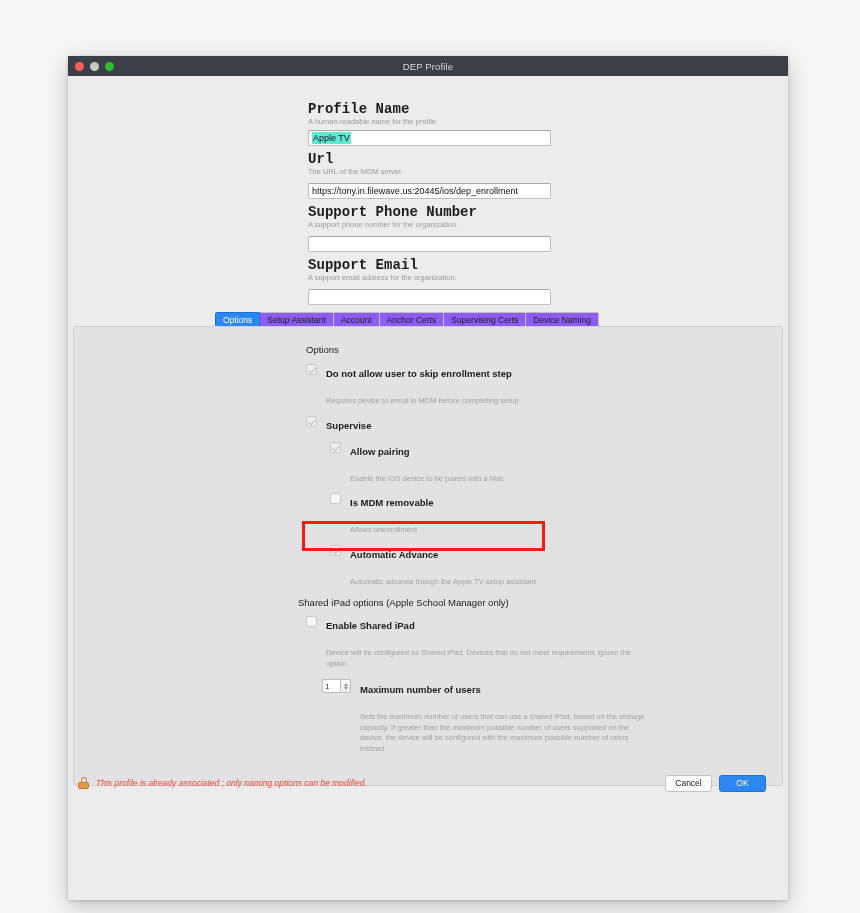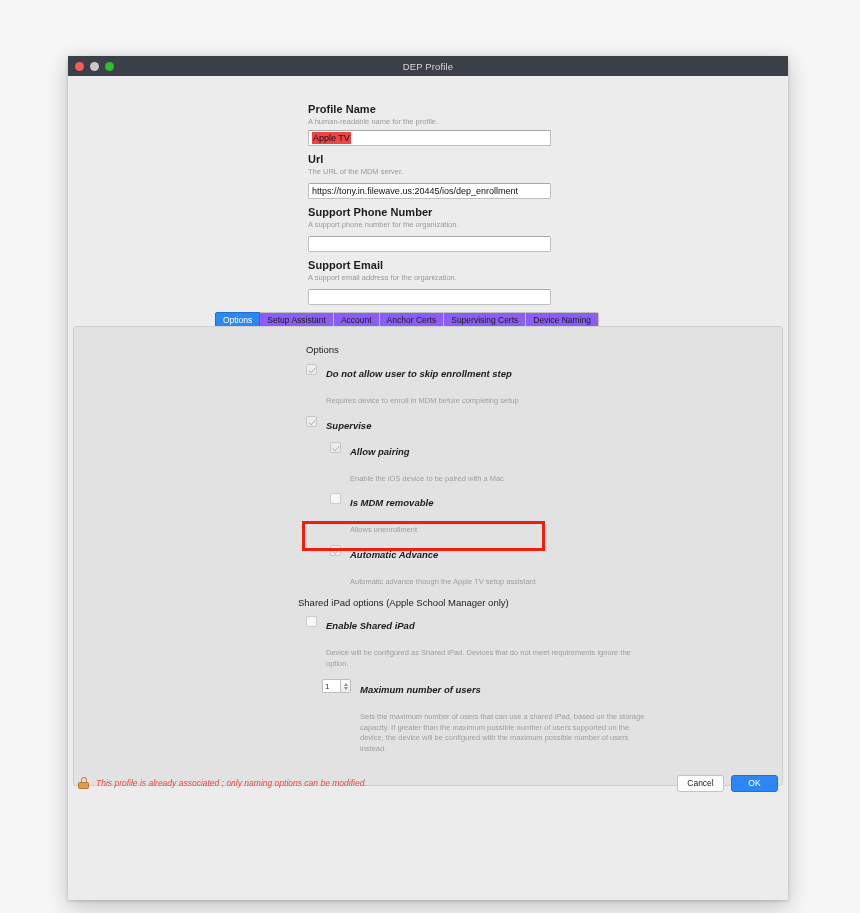--- a/index.html
+++ b/index.html
@@ -61,25 +61,26 @@
 
   
   .form {
     position: absolute;
     left: 240px;
     top: 27px;
     width: 243px;
   }
   .field { margin-bottom: 7px; }
   .field-label {
-    font-size: 11px;
+    font-size: 14px;
     color: #1c1c1c;
     font-weight: bold;
     letter-spacing: 0.05px;
     line-height: 13px;
+    font-family: Liberation Mono, monospace;
   }
   .field-hint {
     font-size: 7.5px;
     color: #9a9a9a;
     line-height: 11px;
     margin-bottom: 3px;
   }
   .field-input {
     width: 243px;
     height: 16px;
@@ -106,21 +107,21 @@
     box-sizing: border-box;
     overflow: hidden;
   }
   .sel-text {
     position: absolute;
     left: 3px;
     top: 1px;
     font-size: 9px;
     line-height: 12px;
     color: #111;
-    background: #ef4444;
+    background: #5eead4;
     padding: 0 1px;
   }
 
   
   .tabbar {
     position: absolute;
     left: 147px;
     top: 236px;
     display: flex;
     height: 15px;
@@ -204,21 +205,20 @@
     transform: rotate(42deg);
   }
   .cb.plain { background: #f7f7f7; border-color: #cacaca; }
 
   .row-texts { flex: 1; }
   .row-title {
     font-size: 9.5px;
     color: #1c1c1c;
     font-weight: bold;
     line-height: 12px;
-    font-style: italic;
   }
   .row-desc {
     font-size: 7.5px;
     color: #9e9e9e;
     line-height: 10.5px;
     margin-top: 15px;
   }
 
   .shared-head {
     font-size: 9.5px;
@@ -321,21 +321,21 @@
     border-radius: 4px 4px 0 0;
     box-sizing: border-box;
   }
   .warn-text {
     font-size: 8.5px;
     color: #f0483c;
     font-style: italic;
   }
   .btns {
     margin-left: auto;
-    margin-right: 10px;
+    margin-right: 22px;
     display: flex;
     gap: 7px;
   }
   .btn {
     font-size: 8.5px;
     height: 17px;
     min-width: 47px;
     border-radius: 3px;
     display: flex;
     align-items: center;

